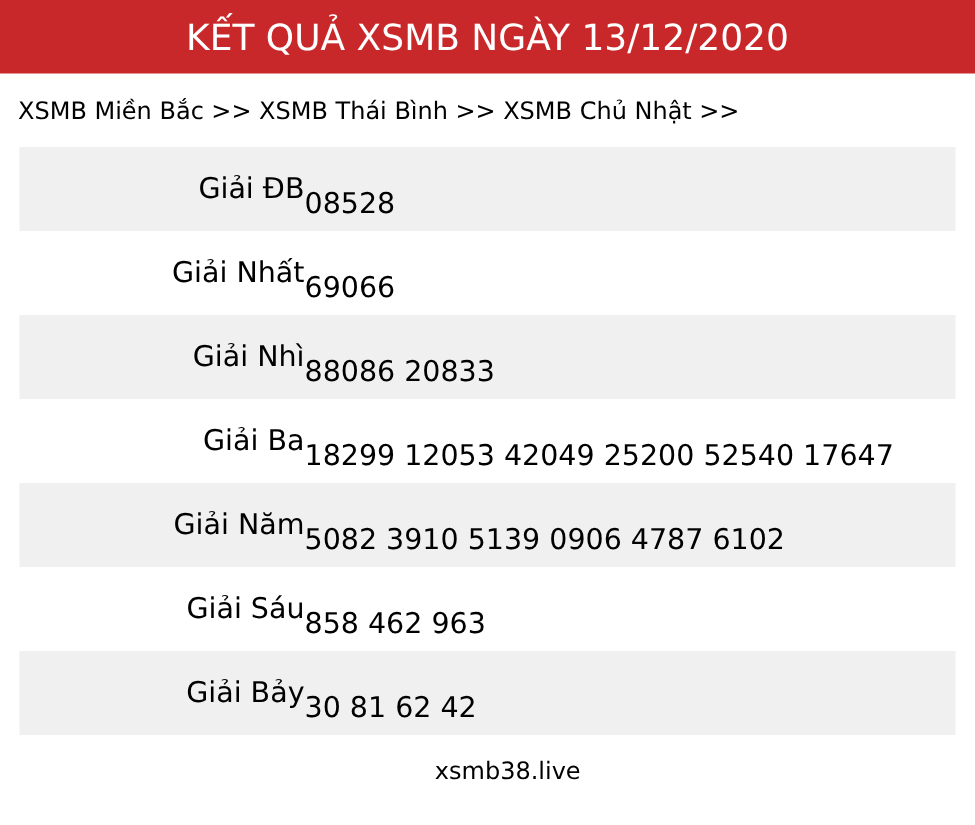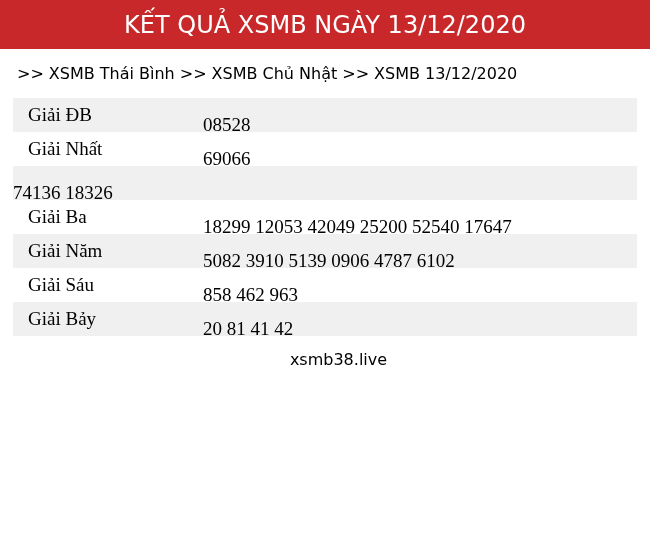--- a/index.html
+++ b/index.html
@@ -1,21 +1,21 @@
 <!DOCTYPE html>
 <html style="--header-bg: #c9282b; --header-fg: #ffffff; --stripe: #f0f0f0;"><head>
 <meta charset="utf-8">
 <style>
   :root{
     --header-bg:#c9282b;
     --header-fg:#ffffff;
     --stripe:#f0f0f0;
     --text:#000000;
   }
-  *{box-sizing:border-box;}
+  *{box-sizing:border-box;text-align:right;}
   html,body{margin:0;padding:0;}
   body{
     width:650px;height:550px;
     background:#ffffff;
     color:var(--text);
     font-family:"DejaVu Sans","Liberation Sans",sans-serif;
     overflow:hidden;
   }
   .header{
     height:49px;
@@ -34,24 +34,23 @@
     padding-left:12px;
     font-size:16px;
     white-space:nowrap;
   }
   .crumb{color:var(--text);}
   .crumb-sep{margin:0 5px;}
   .results-table{
     margin:0 13px;
   }
   .result-row{
-    height:34px;
+    height:56px;
     display:flex;align-items:center;
     font-size:19px;
-    font-family:Liberation Serif, serif;
   }
   .result-row:nth-child(odd){background:var(--stripe);}
   .result-label{
     width:190px;
     padding-left:15px;
     flex:0 0 auto;
   }
   .result-numbers{
     white-space:nowrap;
     margin-top:20px;
@@ -64,53 +63,54 @@
   }
 </style>
 </head>
 <body>
 
 <div class="header">
   <div class="header-title">KẾT QUẢ XSMB NGÀY 13/12/2020</div>
 </div>
 
 <div class="breadcrumb">
+  <span class="crumb">XSMB Miền Bắc</span>
   <span class="crumb-sep">&gt;&gt;</span>
   <span class="crumb">XSMB Thái Bình</span>
   <span class="crumb-sep">&gt;&gt;</span>
   <span class="crumb">XSMB Chủ Nhật</span>
   <span class="crumb-sep">&gt;&gt;</span>
-  <span class="crumb">XSMB 13/12/2020</span>
 </div>
 
 <div class="results-table">
   <div class="result-row">
     <div class="result-label">Giải ĐB</div>
     <div class="result-numbers">08528</div>
   </div>
   <div class="result-row">
     <div class="result-label">Giải Nhất</div>
     <div class="result-numbers">69066</div>
   </div>
   <div class="result-row">
-    <div class="result-numbers">74136 18326</div>
+    <div class="result-label">Giải Nhì</div>
+    <div class="result-numbers">88086 20833</div>
   </div>
   <div class="result-row">
     <div class="result-label">Giải Ba</div>
     <div class="result-numbers">18299 12053 42049 25200 52540 17647</div>
   </div>
   <div class="result-row">
     <div class="result-label">Giải Năm</div>
     <div class="result-numbers">5082 3910 5139 0906 4787 6102</div>
   </div>
   <div class="result-row">
     <div class="result-label">Giải Sáu</div>
     <div class="result-numbers">858 462 963</div>
   </div>
   <div class="result-row">
     <div class="result-label">Giải Bảy</div>
-    <div class="result-numbers">20 81 41 42</div>
+    <div class="result-numbers">30 81 62 42</div>
   </div>
 </div>
 
 <div class="footer">
   <span>xsmb38.live</span>
 </div>
 
 </body></html>

